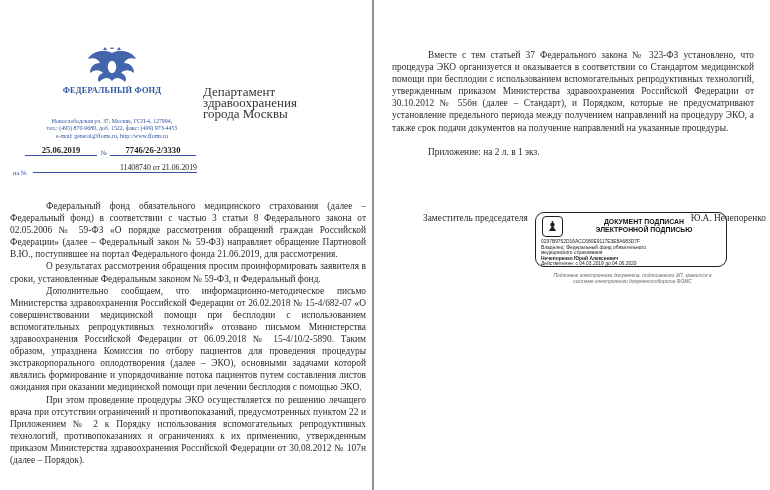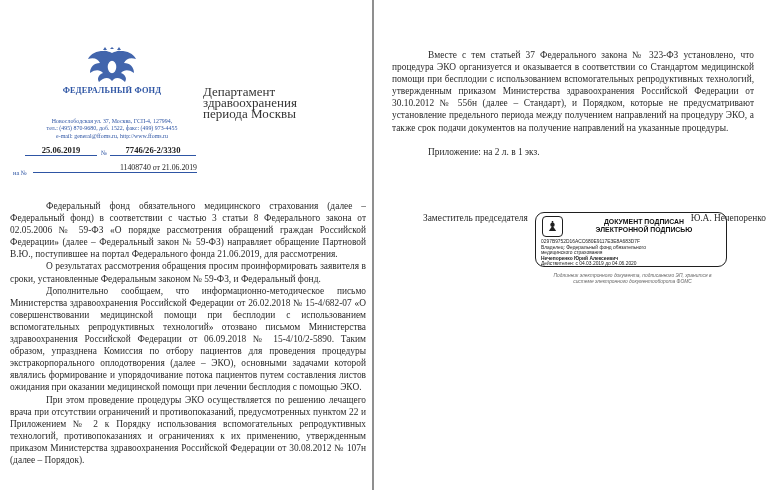--- a/index.html
+++ b/index.html
@@ -83,21 +83,21 @@
       <span class="u num-val">7746/26-2/3330</span>
     </div>
 
     <div class="ref-row">
       <span class="ref-label">на №</span>
       <span class="u ref-val"><span>11408740 от 21.06.2019</span></span>
     </div>
 
     <div class="recipient">
       <div>Департамент здравоохранения</div>
-      <div>периода Москвы</div>
+      <div>города Москвы</div>
     </div>
 
     <div class="body body-l">
       <p>Федеральный фонд обязательного медицинского страхования (далее – Федеральный фонд) в соответствии с частью 3 статьи 8 Федерального закона от 02.05.2006 № 59-ФЗ «О порядке рассмотрения обращений граждан Российской Федерации» (далее – Федеральный закон № 59-ФЗ) направляет обращение Партновой В.Ю., поступившее на портал Федерального фонда 21.06.2019, для рассмотрения.</p>
       <p>О результатах рассмотрения обращения просим проинформировать заявителя в сроки, установленные Федеральным законом № 59-ФЗ, и Федеральный фонд.</p>
       <p>Дополнительно сообщаем, что информационно-методическое письмо Министерства здравоохранения Российской Федерации от 26.02.2018 № 15-4/682-07 «О совершенствовании медицинской помощи при бесплодии с использованием вспомогательных репродуктивных технологий» отозвано письмом Министерства здравоохранения Российской Федерации от 06.09.2018 № 15-4/10/2-5890. Таким образом, упразднена Комиссия по отбору пациентов для проведения процедуры экстракорпорального оплодотворения (далее – ЭКО), основными задачами которой являлись формирование и упорядочивание потока пациентов путем составления листов ожидания при оказании медицинской помощи при лечении бесплодия с помощью ЭКО.</p>
       <p>При этом проведение процедуры ЭКО осуществляется по решению лечащего врача при отсутствии ограничений и противопоказаний, предусмотренных пунктом 22 и Приложением № 2 к Порядку использования вспомогательных репродуктивных технологий, противопоказаниях и ограничениях к их применению, утвержденным приказом Министерства здравоохранения Российской Федерации от 30.08.2012 № 107н (далее – Порядок).</p>
     </div>
   </div>
 

